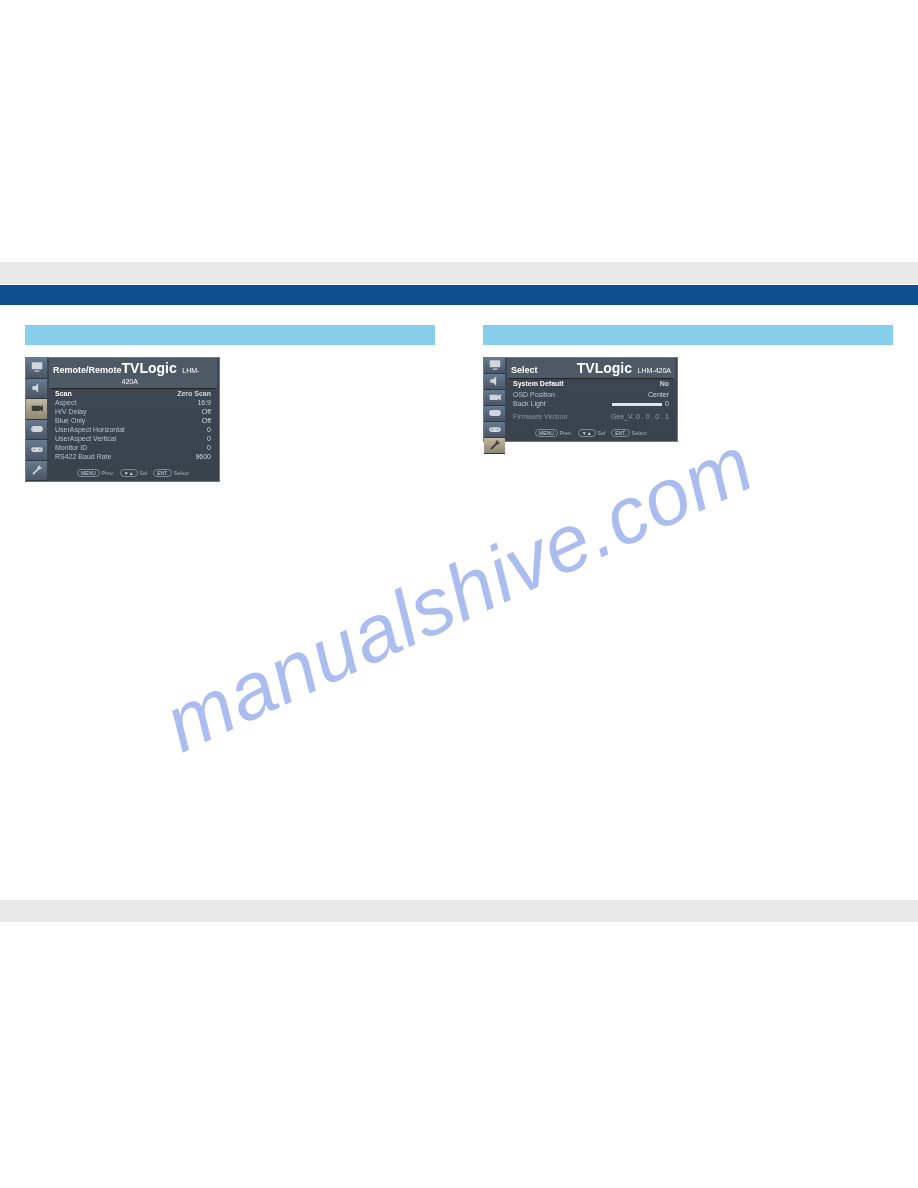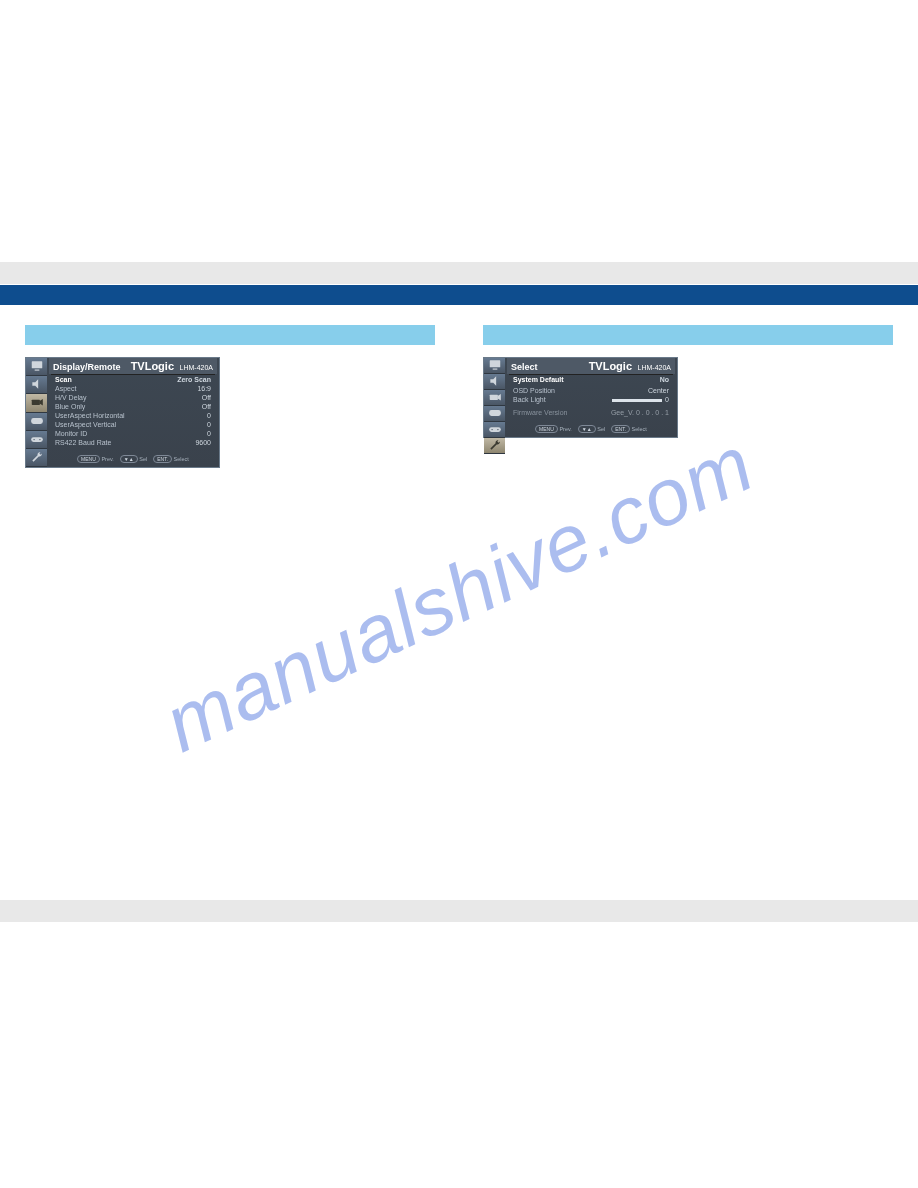--- a/index.html
+++ b/index.html
@@ -10,21 +10,21 @@
 .left{left:25px;}
 .right{left:483px;}
 .cyan-bar{height:20px;background:#87ceeb;width:100%;}
 .osd{position:relative;margin-top:12px;width:195px;border:1px solid #6a7a8a;background:linear-gradient(#3d4752,#3a424c);font-size:7px;}
 .osd-left-tabs{position:absolute;left:0;top:0;width:21px;height:100%;display:flex;flex-direction:column;}
 .tab{flex:1;background:linear-gradient(180deg,#667a91,#4a5665);border-bottom:1px solid #2f3740;display:flex;align-items:center;justify-content:center;}
 .tab.sel{background:linear-gradient(180deg,#c0b8a4,#8e8670);}
 .tab svg{width:14px;height:14px;}
 .osd-main{margin-left:21px;padding:0 2px 2px;}
 .osd-title{display:flex;align-items:baseline;justify-content:space-between;background:#4e5966;padding:2px 4px;color:#fff;font-size:9px;font-weight:bold;}
-.osd-title .brand{font-size:11px;font-weight:bold;}
+.osd-title .brand{font-size:14px;font-weight:bold;}
 .osd-title .mdl{font-size:7px;font-weight:normal;margin-left:3px;}
 .hr{height:1px;background:#222;margin:0 2px;}
 .row{display:flex;justify-content:space-between;padding:1px 6px;color:#b8c2cd;white-space:nowrap;}
 .row.sel{color:#fff;font-weight:bold;}
 .row .v{color:#cfd7df;}
 .slider-track{width:50px;height:3px;background:#dce3ea;margin-top:2px;margin-right:3px;}
 .osd-footer{margin-top:6px;display:flex;justify-content:center;gap:6px;padding:2px 0;font-size:5.5px;color:#a8b2bd;}
 .pill{display:inline-block;border:1px solid #7e8896;border-radius:6px;padding:0 3px;font-size:5px;color:#cfd7df;}
 .grey-band2{position:absolute;left:0;top:900px;width:918px;height:22px;background:#e8e8e8;}
 .wm{position:absolute;left:50%;top:50%;transform:translate(-50%,-50%) rotate(-25deg);font-size:80px;font-weight:400;color:#5a7ee0;opacity:.5;font-style:italic;pointer-events:none;white-space:nowrap;letter-spacing:1px;}
@@ -69,21 +69,21 @@
             </svg></span>
         </div>
       <div class="tab">
           <span><svg viewBox="0 0 24 24">
               <path d="M20 6a4 4 0 0 1-5 5l-9 9-2-2 9-9a4 4 0 0 1 5-5l-2 2 2 2z" fill="#d0d6dc"></path>
             </svg></span>
         </div>
     </div>
     <div class="osd-main">
       <div class="osd-title">
-        <span>Display/Remote</span>
+        <span>Remote/Remote</span>
         <span><span class="brand">TVLogic</span> <span class="mdl">LHM-420A</span></span>
       </div>
       <div class="hr"></div>
       <div class="row sel">
           <span>Scan</span>
           <span class="v">Zero Scan</span>
         </div>
       <div class="row">
           <span>Aspect</span>
           <span class="v">16:9</span>

